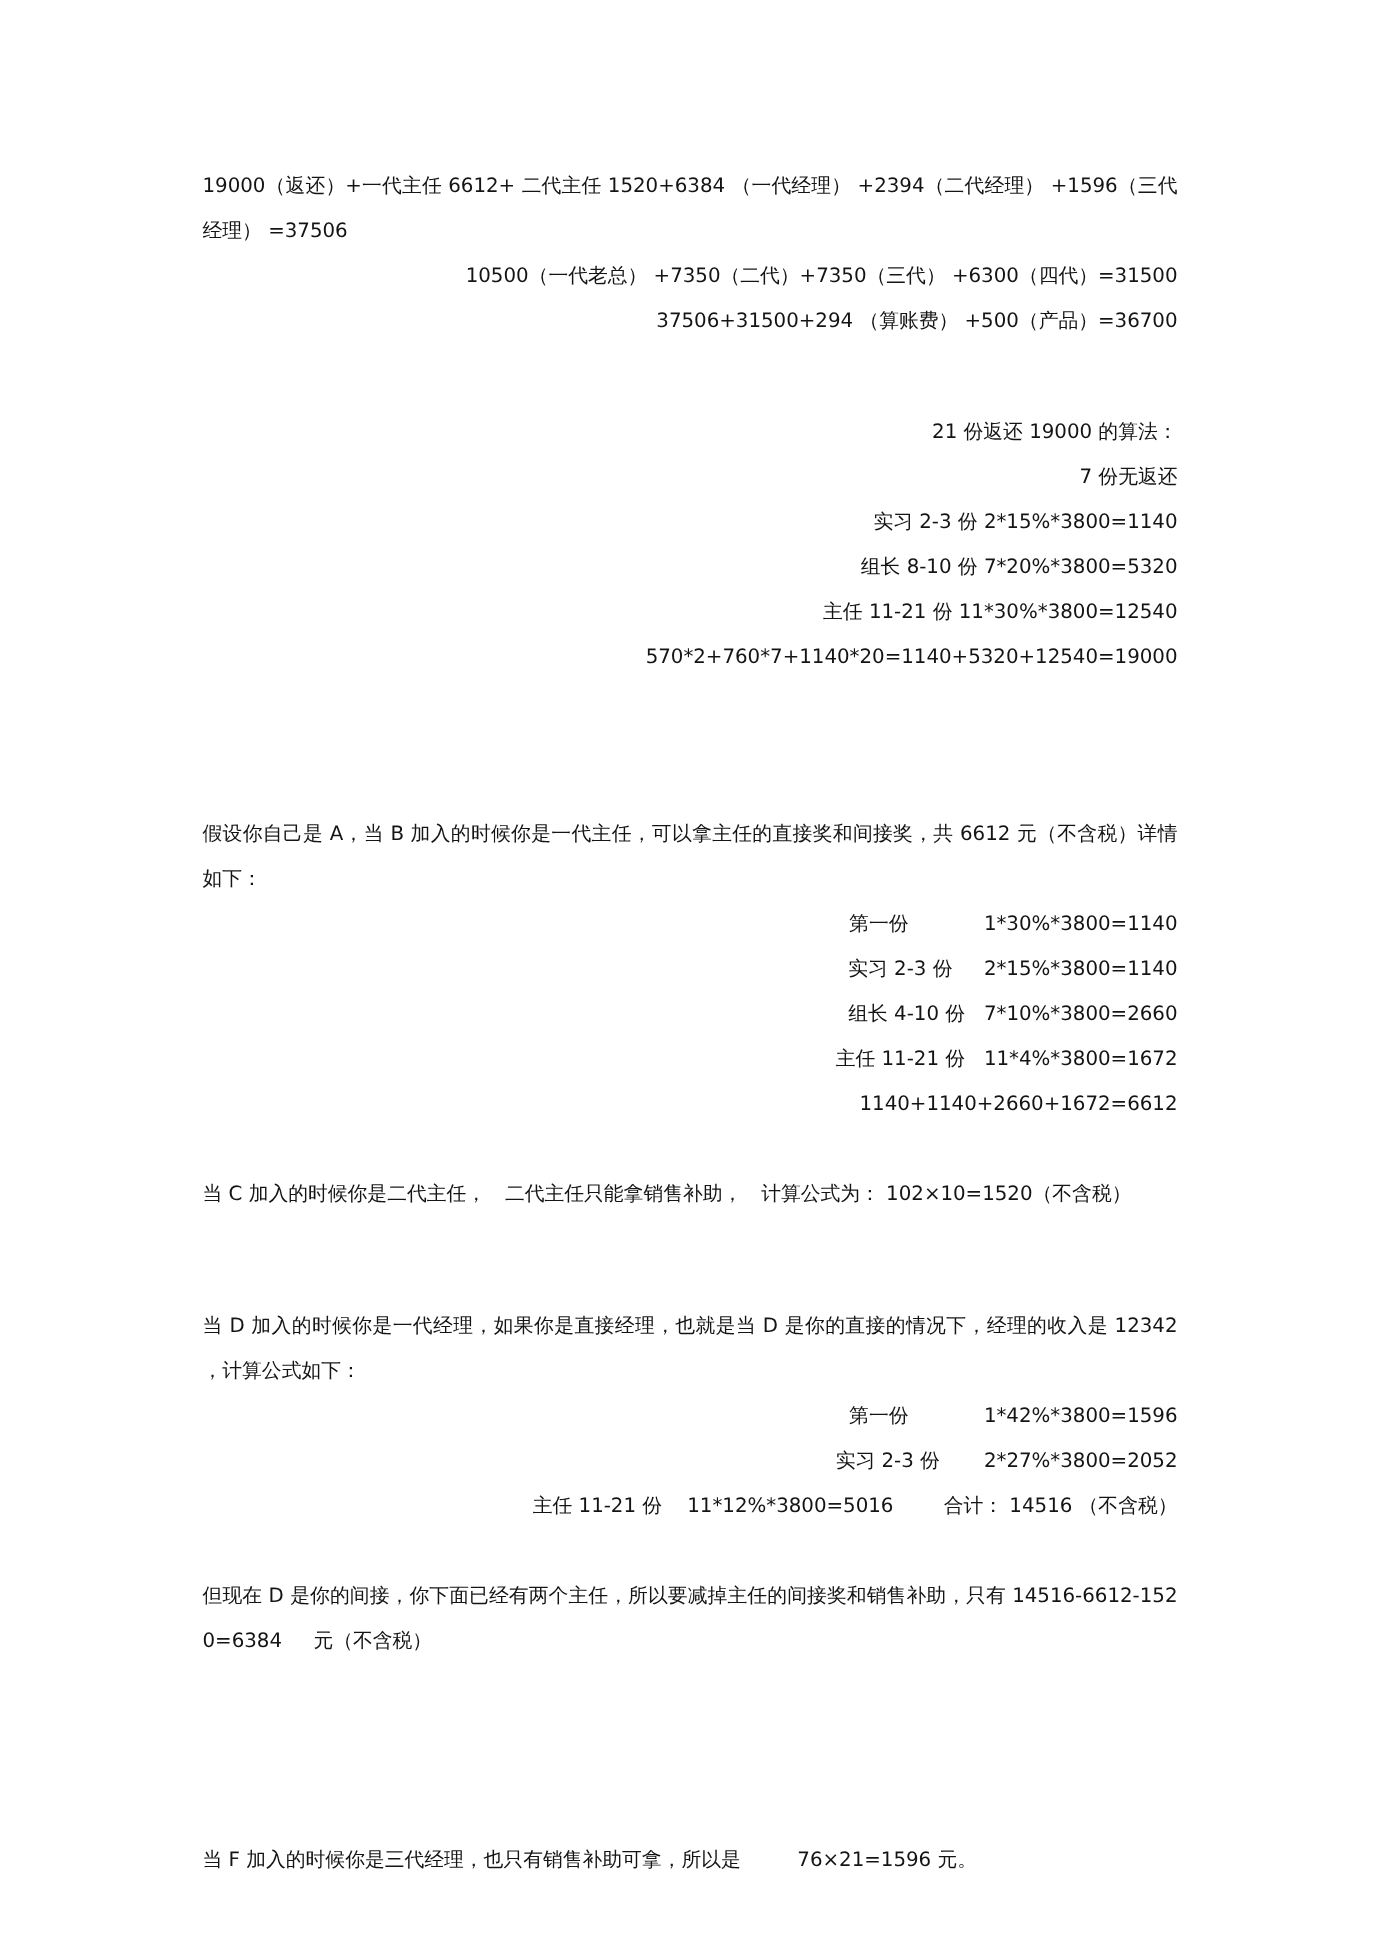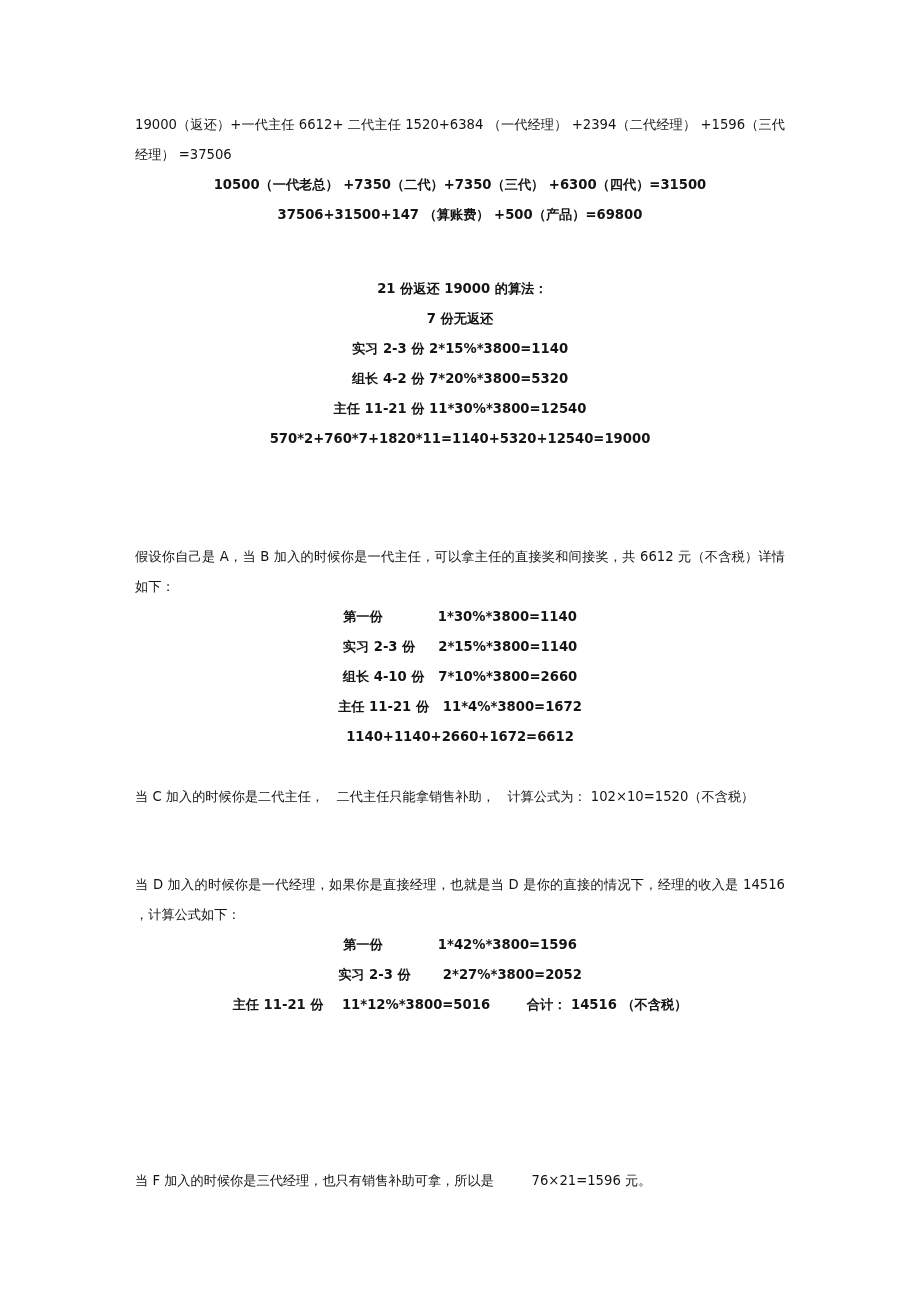--- a/index.html
+++ b/index.html
@@ -37,71 +37,71 @@
     text-justify: inter-ideograph;
     word-break: break-all;
     white-space: pre-wrap;
     color: #141414;
   }
   p.line {
     margin: 0;
     padding: 0;
     font-size: 13.2px;
     line-height: 30px;
-    text-align: center;
+    text-align: right;
     white-space: pre-wrap;
     color: #141414;
-    font-weight: bold;
   }
   .gap-md { height: 30px; }
   .gap-lg { height: 44px; }
   .gap-xl { height: 58px; }
 </style>
 </head>
 <body>
 
 <div class="page">
   <div class="doc-body">
 
     <p class="para">19000（返还）+一代主任 6612+ 二代主任 1520+6384 （一代经理） +2394（二代经理） +1596（三代经理） =37506</p>
     <p class="line">10500（一代老总） +7350（二代）+7350（三代） +6300（四代）=31500</p>
-    <p class="line">37506+31500+147 （算账费） +500（产品）=69800</p>
+    <p class="line">37506+31500+294 （算账费） +500（产品）=36700</p>
 
     <div class="gap-lg"></div>
 
     <p class="line"> 21 份返还 19000 的算法：</p>
     <p class="line">7 份无返还</p>
     <p class="line">实习 2-3 份 2*15%*3800=1140</p>
-    <p class="line">组长 4-2 份 7*20%*3800=5320</p>
+    <p class="line">组长 8-10 份 7*20%*3800=5320</p>
     <p class="line">主任 11-21 份 11*30%*3800=12540</p>
-    <p class="line">570*2+760*7+1820*11=1140+5320+12540=19000</p>
+    <p class="line">570*2+760*7+1140*20=1140+5320+12540=19000</p>
 
     <div class="gap-xl"></div>
     <div class="gap-md"></div>
 
     <p class="para">假设你自己是 A，当 B 加入的时候你是一代主任，可以拿主任的直接奖和间接奖，共 6612 元（不含税）详情如下：</p>
     <p class="line">第一份            1*30%*3800=1140</p>
     <p class="line">实习 2-3 份     2*15%*3800=1140</p>
     <p class="line">组长 4-10 份   7*10%*3800=2660</p>
     <p class="line">主任 11-21 份   11*4%*3800=1672</p>
     <p class="line">1140+1140+2660+1672=6612</p>
 
     <div class="gap-md"></div>
 
     <p class="para">当 C 加入的时候你是二代主任，   二代主任只能拿销售补助，   计算公式为： 102×10=1520（不含税）</p>
 
     <div class="gap-xl"></div>
 
-    <p class="para">当 D 加入的时候你是一代经理，如果你是直接经理，也就是当 D 是你的直接的情况下，经理的收入是 14516 ，计算公式如下：</p>
+    <p class="para">当 D 加入的时候你是一代经理，如果你是直接经理，也就是当 D 是你的直接的情况下，经理的收入是 12342 ，计算公式如下：</p>
     <p class="line">第一份            1*42%*3800=1596</p>
     <p class="line">实习 2-3 份       2*27%*3800=2052</p>
     <p class="line">主任 11-21 份    11*12%*3800=5016        合计： 14516 （不含税）</p>
 
     <div class="gap-md"></div>
 
+    <p class="para">但现在 D 是你的间接，你下面已经有两个主任，所以要减掉主任的间接奖和销售补助，只有 14516-6612-1520=6384     元（不含税）</p>
 
     <div class="gap-xl"></div>
 
 
     <div class="gap-xl"></div>
 
     <p class="para">当 F 加入的时候你是三代经理，也只有销售补助可拿，所以是         76×21=1596 元。</p>
 
   </div>
 </div>

